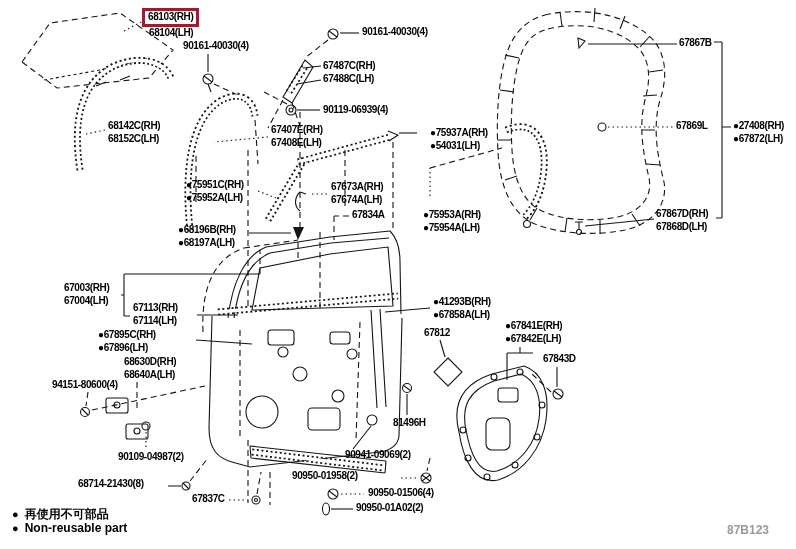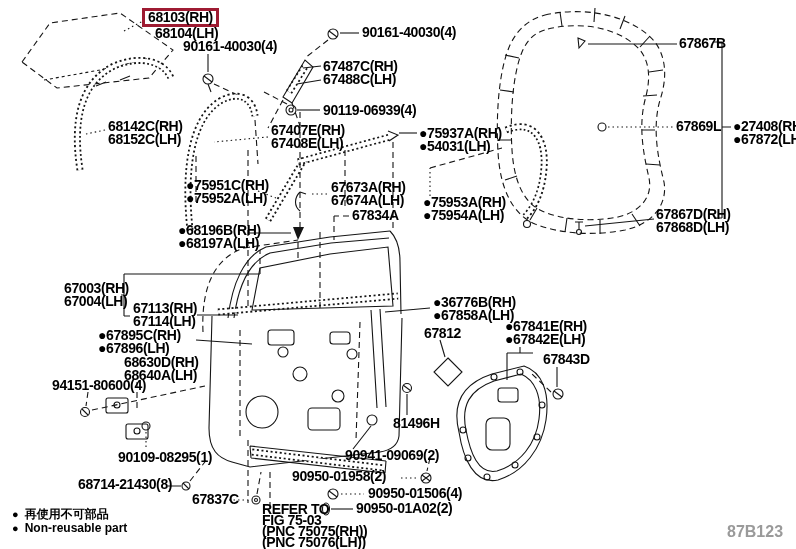--- a/index.html
+++ b/index.html
@@ -1,25 +1,25 @@
 <!DOCTYPE html>
 <html><head>
 <meta charset="utf-8">
 <style>
   html,body{margin:0;padding:0;background:#fff;}
   .stage{position:relative;width:796px;height:549px;background:#ffffff;overflow:hidden;
          font-family:"Liberation Sans",sans-serif;}
   .stage svg{position:absolute;left:0;top:0;}
-  .lbl{position:absolute;font-size:14px;font-weight:bold;color:#000;
+  .lbl{position:absolute;font-size:10px;font-weight:bold;color:#000;
        line-height:12.5px;white-space:nowrap;letter-spacing:-0.4px;z-index:2;}
   .lbl div{pointer-events:auto;}
   .hl{display:inline-block;border:3px solid #9e1b32;background:#fff;padding:0 3px;margin:-3px 0 0 -4px;}
   .legend{position:absolute;font-size:12px;font-weight:bold;color:#000;z-index:2;letter-spacing:0;}
   .legend .b{font-size:11px;margin-right:6px;}
-  .watermark{position:absolute;color:#9a9a9a;font-size:16px;font-weight:bold;z-index:2;}
+  .watermark{position:absolute;color:#9a9a9a;font-size:12px;font-weight:bold;z-index:2;}
   
   .ln{stroke:#151515;fill:none;stroke-width:1.1;}
   .dash{stroke-dasharray:6 4;}
   .dsh2{stroke-dasharray:3 3;}
   .dot{stroke-dasharray:1.5 3;}
   .band{stroke:#151515;fill:none;stroke-width:7;stroke-dasharray:2 2.6;}
   .core{stroke:#ffffff;fill:none;stroke-width:3.4;}
   .fb{fill:#151515;stroke:none;}
 </style>
 </head>
@@ -204,21 +204,21 @@
     <path class="ln" d="M520,347 L520,353 M507,353 L533,353 M507,353 L507,380"></path>
     <path class="ln" d="M557,367 L557,387"></path>
     <circle class="ln" cx="558" cy="394" r="5"></circle>
     <path class="ln" d="M554,391 L562,397"></path>
     <path class="ln dash" d="M551,392 L532,374"></path>
   </g>
 </svg>
 
   <div class="lbl" style="left:146px;top:11px">
     <div class="hl">68103(RH)</div>
-    <div style="margin-left:9px">68104(LH)</div>
+    <div style="margin-left:3px">68104(LH)</div>
   </div>
   <div class="lbl" style="left:183px;top:40px">
     <div>90161-40030(4)</div>
   </div>
   <div class="lbl" style="left:362px;top:26px">
     <div>90161-40030(4)</div>
   </div>
   <div class="lbl" style="left:108px;top:120px">
     <div>68142C(RH)</div>
     <div>68152C(LH)</div>
@@ -227,36 +227,36 @@
     <div>67487C(RH)</div>
     <div>67488C(LH)</div>
   </div>
   <div class="lbl" style="left:323px;top:104px">
     <div>90119-06939(4)</div>
   </div>
   <div class="lbl" style="left:271px;top:124px">
     <div>67407E(RH)</div>
     <div>67408E(LH)</div>
   </div>
-  <div class="lbl" style="left:419px;top:127px">
+  <div class="lbl" style="left:430px;top:127px">
     <div>●75937A(RH)</div>
     <div>●54031(LH)</div>
   </div>
   <div class="lbl" style="left:186px;top:179px">
     <div>●75951C(RH)</div>
     <div>●75952A(LH)</div>
   </div>
   <div class="lbl" style="left:331px;top:181px">
     <div>67673A(RH)</div>
     <div>67674A(LH)</div>
   </div>
   <div class="lbl" style="left:352px;top:209px">
     <div>67834A</div>
   </div>
-  <div class="lbl" style="left:423px;top:196px">
+  <div class="lbl" style="left:423px;top:209px">
     <div>●75953A(RH)</div>
     <div>●75954A(LH)</div>
   </div>
   <div class="lbl" style="left:178px;top:224px">
     <div>●68196B(RH)</div>
     <div>●68197A(LH)</div>
   </div>
   <div class="lbl" style="left:679px;top:37px">
     <div>67867B</div>
   </div>
@@ -284,63 +284,57 @@
     <div>●67896(LH)</div>
   </div>
   <div class="lbl" style="left:124px;top:356px">
     <div>68630D(RH)</div>
     <div>68640A(LH)</div>
   </div>
   <div class="lbl" style="left:52px;top:379px">
     <div>94151-80600(4)</div>
   </div>
   <div class="lbl" style="left:433px;top:296px">
-    <div>●36776B(RH)</div>
+    <div>●41293B(RH)</div>
     <div>●67858A(LH)</div>
   </div>
   <div class="lbl" style="left:424px;top:327px">
     <div>67812</div>
   </div>
   <div class="lbl" style="left:505px;top:320px">
     <div>●67841E(RH)</div>
     <div>●67842E(LH)</div>
   </div>
   <div class="lbl" style="left:543px;top:353px">
     <div>67843D</div>
   </div>
   <div class="lbl" style="left:393px;top:417px">
     <div>81496H</div>
   </div>
   <div class="lbl" style="left:118px;top:451px">
-    <div>90109-08295(1)</div>
+    <div>90109-04987(2)</div>
   </div>
   <div class="lbl" style="left:78px;top:478px">
     <div>68714-21430(8)</div>
   </div>
   <div class="lbl" style="left:192px;top:493px">
     <div>67837C</div>
   </div>
   <div class="lbl" style="left:345px;top:449px">
     <div>90941-09069(2)</div>
   </div>
   <div class="lbl" style="left:292px;top:470px">
     <div>90950-01958(2)</div>
   </div>
   <div class="lbl" style="left:368px;top:487px">
     <div>90950-01506(4)</div>
   </div>
   <div class="lbl" style="left:356px;top:502px">
     <div>90950-01A02(2)</div>
   </div>
-  <div class="lbl" style="left:262px;top:504px;line-height:11px">
-    <div>REFER TO</div>
-    <div>FIG 75-03</div>
-    <div>(PNC 75075(RH))</div>
-    <div>(PNC 75076(LH))</div>
-  </div>
 
   <div class="legend" style="left:12px;top:506px">
     <span class="b">●</span><span>再使用不可部品</span>
   </div>
   <div class="legend" style="left:12px;top:521px">
     <span class="b">●</span><span>Non-reusable part</span>
   </div>
 
   <div class="watermark" style="left:727px;top:523px">87B123</div>
 </div>

